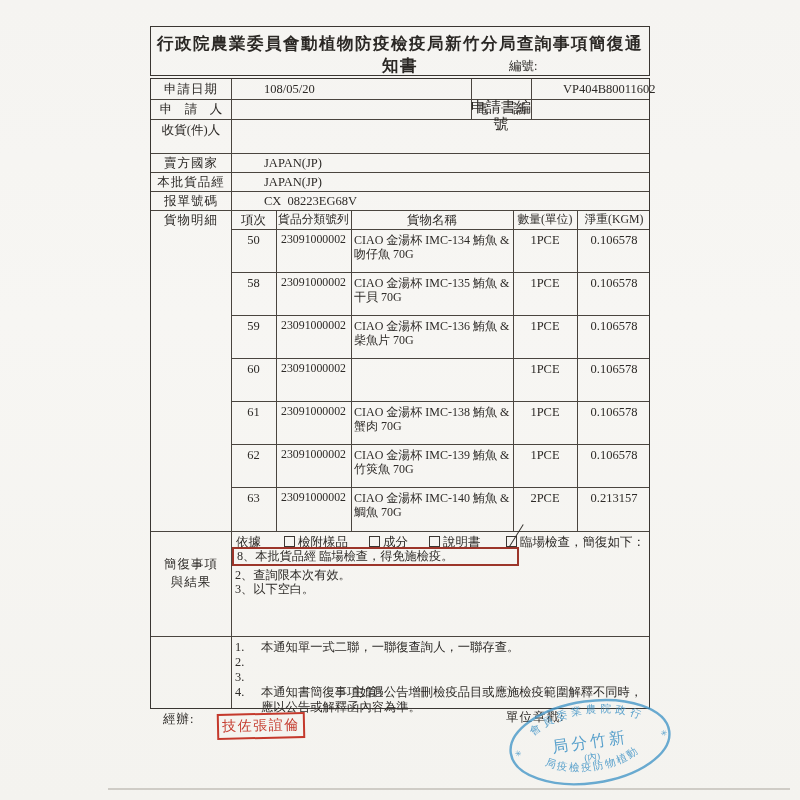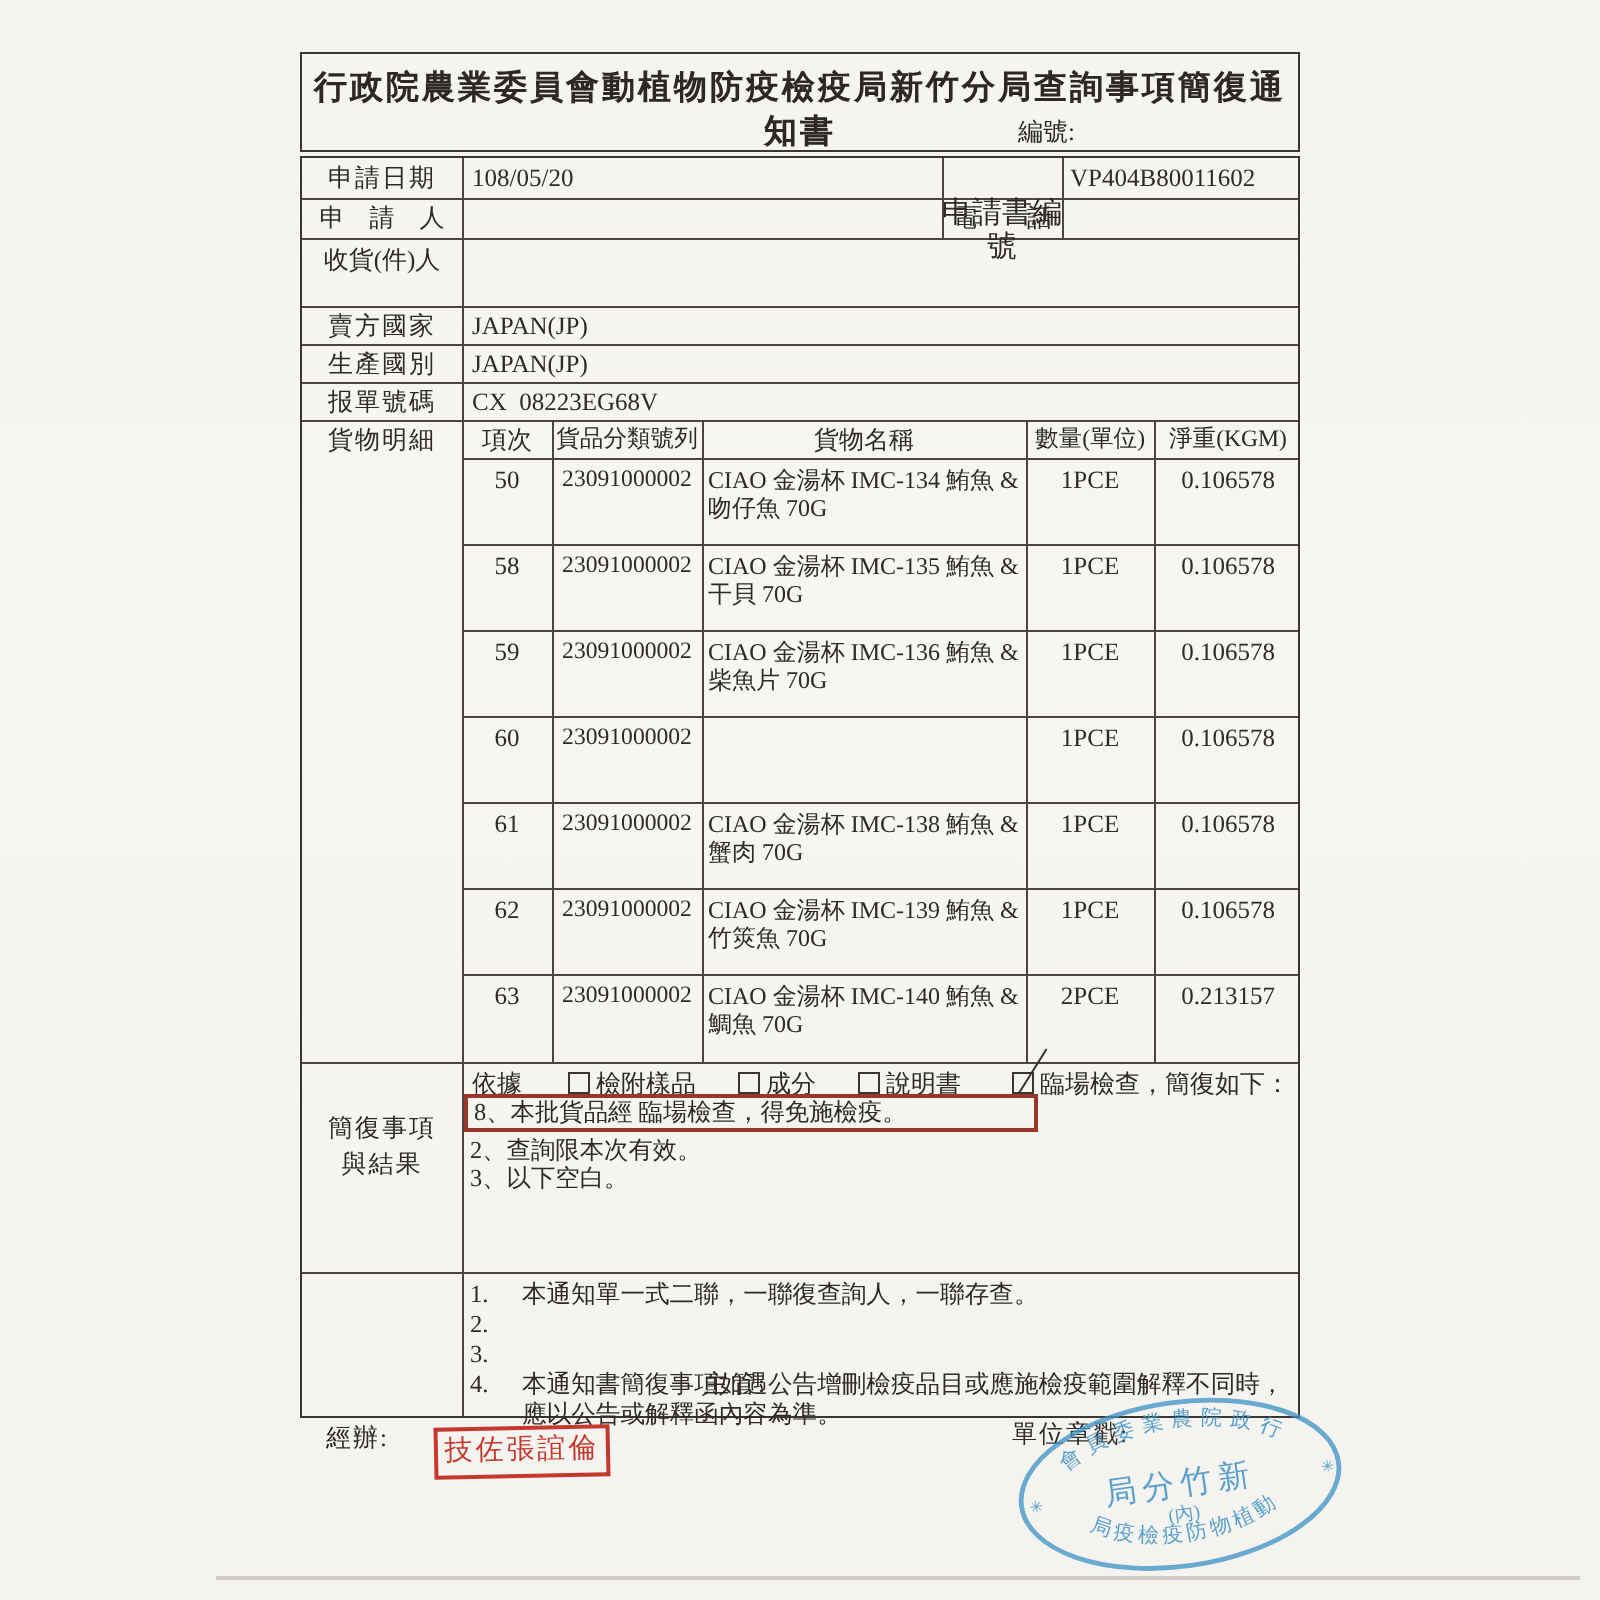--- a/index.html
+++ b/index.html
@@ -5,21 +5,21 @@
   html,body{margin:0;padding:0;}
   #screen{position:relative;width:800px;height:800px;overflow:hidden;
     background:linear-gradient(180deg,#f5f4f1 0%,#f7f6f3 40%,#f4f3ef 100%);
     font-family:"Liberation Serif","DejaVu Serif",serif;color:#2d2a27;}
   .abs{position:absolute;box-sizing:border-box;padding-left:20px;}
   .box{border:1.5px solid #3a3632;}
   .hl{position:absolute;height:1px;background:#4a453f;}
   .vl{position:absolute;width:1px;background:#4a453f;}
   .cell{position:absolute;box-sizing:border-box;font-size:12.5px;line-height:1.15;}
   .ctr{text-align:center;}
-  .pre{white-space:pre;}
+  .pre{white-space:pre;margin-left:28px;}
   .lbl{letter-spacing:1px;}
   #title-box{left:150px;top:26px;width:500px;height:50px;}
   #page-title{position:absolute;left:0;right:0;top:6px;text-align:center;
     font-size:16.5px;letter-spacing:1.5px;font-weight:bold;color:#2b2825;}
   #serial{position:absolute;left:358px;top:31px;font-size:12.5px;}
   #main-table{left:150px;top:78px;width:500px;height:631px;}
   .chk{display:inline-block;width:11px;height:11px;border:1.2px solid #3a3632;
     vertical-align:-1px;margin-right:3px;box-sizing:border-box;}
   .cbgroup{position:absolute;font-size:12.5px;white-space:nowrap;}
   #highlight-box{position:absolute;left:81px;top:468px;width:287px;height:19px;
@@ -80,21 +80,21 @@
     <div class="cell" style="left:85px;top:23px;width:230px"></div>
     <div class="cell ctr" style="left:320px;top:23px;width:60px">電　　話</div>
     <div class="cell" style="left:384px;top:23px;width:116px"></div>
 
     <div class="cell ctr" style="left:0;top:44px;width:80px">收貨(件)人</div>
     <div class="cell" style="left:85px;top:44px;width:410px"></div>
 
     <div class="cell ctr lbl" style="left:0;top:77px;width:80px">賣方國家</div>
     <div class="cell pre" style="left:85px;top:77px;width:410px">JAPAN(JP)</div>
 
-    <div class="cell ctr lbl" style="left:0;top:96px;width:80px">生產國別</div>
+    <div class="cell ctr lbl" style="left:0;top:96px;width:80px">本批貨品經</div>
     <div class="cell pre" style="left:85px;top:96px;width:410px">JAPAN(JP)</div>
 
     <div class="cell ctr lbl" style="left:0;top:115px;width:80px">报單號碼</div>
     <div class="cell pre" style="left:85px;top:115px;width:410px">CX  08223EG68V</div>
 
     <div class="cell ctr lbl" style="left:0;top:134px;width:80px">貨物明細</div>
     <div class="cell ctr" style="left:80px;top:134px;width:45px">項次</div>
     <div class="cell ctr" style="left:125px;top:134px;width:75px;font-size:11.8px">貨品分類號列</div>
     <div class="cell ctr" style="left:200px;top:134px;width:162px">貨物名稱</div>
     <div class="cell ctr" style="left:362px;top:134px;width:64px;font-size:11.8px">數量(單位)</div>

